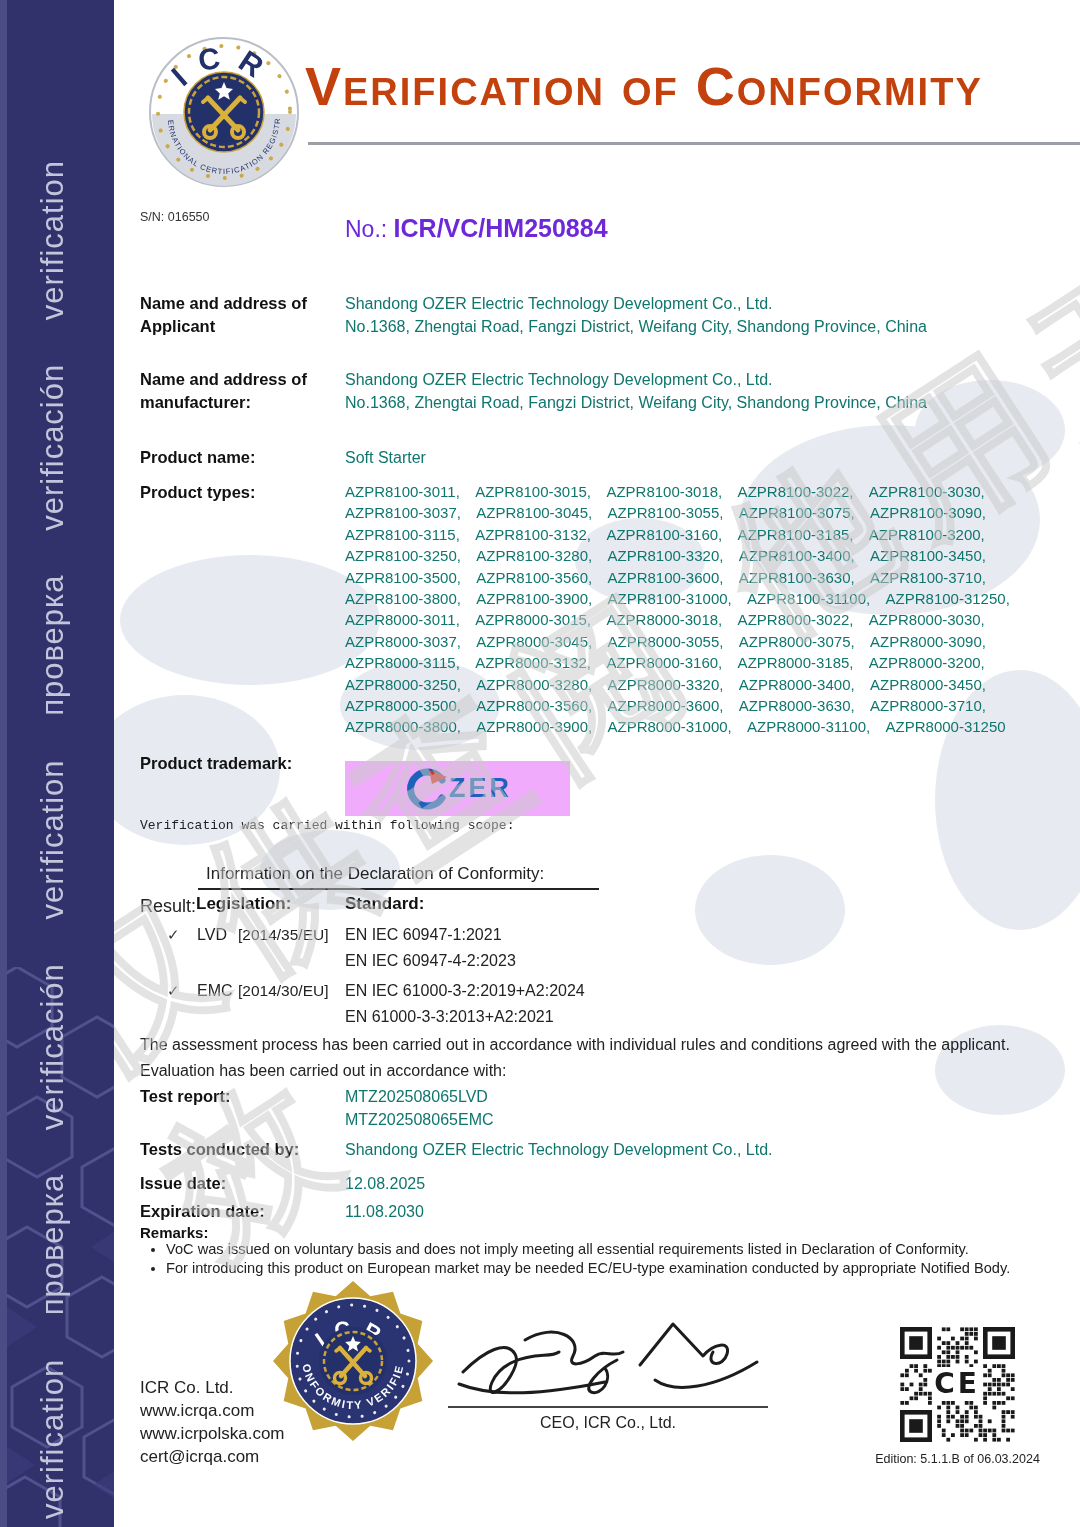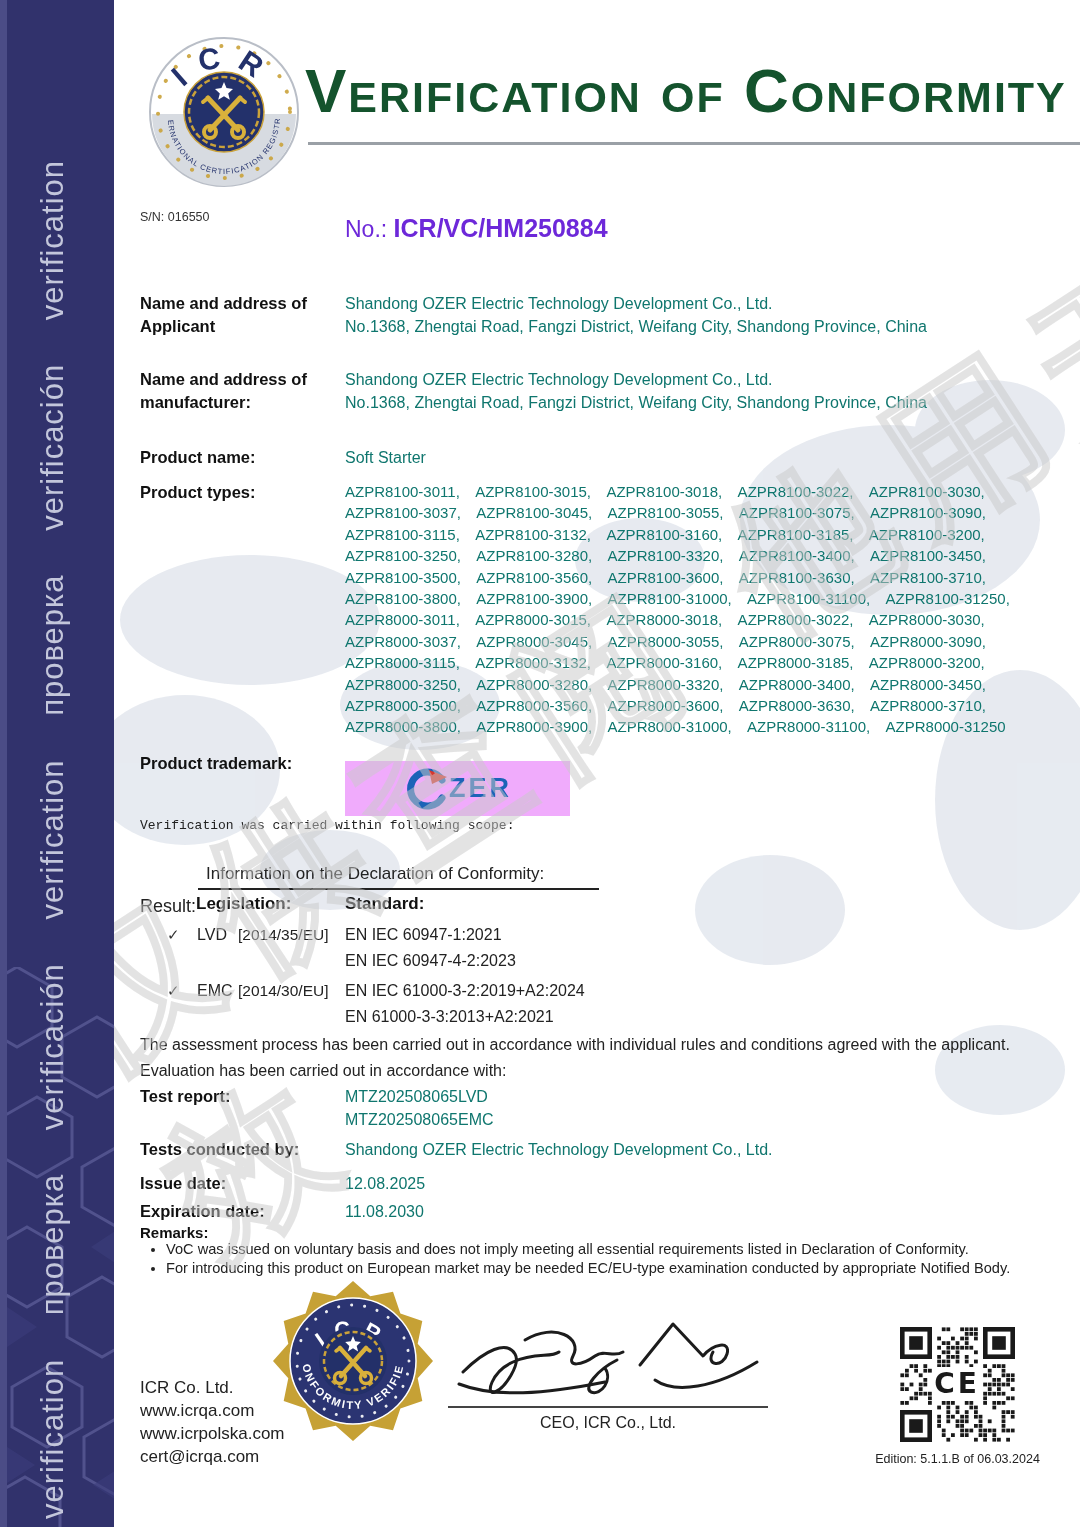--- a/index.html
+++ b/index.html
@@ -10,21 +10,21 @@
            border-left:7px solid #4b4c86;box-sizing:border-box;z-index:4;overflow:hidden;}
   .sidebar-text{position:absolute;left:28px;top:1519px;transform:rotate(-90deg);transform-origin:0 0;
                 white-space:nowrap;font-size:31px;color:#c3c6db;word-spacing:34px;letter-spacing:1px;}
   .hexes{position:absolute;left:0;bottom:0;z-index:0;}
   
   .map{position:absolute;left:0;top:0;z-index:0;}
   .watermark{position:absolute;left:10px;top:940px;width:1500px;transform:rotate(-33deg);
              transform-origin:0 0;font-size:158px;font-weight:bold;letter-spacing:26px;
              color:transparent;-webkit-text-stroke:3px #c9c9c9;opacity:.5;z-index:3;pointer-events:none;}
   
-  .title{position:absolute;left:305px;top:55px;font-size:62px;font-weight:600;color:#14532d;
+  .title{position:absolute;left:305px;top:55px;font-size:54px;font-weight:600;color:#c2410c;
          font-variant:small-caps;letter-spacing:2px;white-space:nowrap;z-index:2;}
   .title-rule{position:absolute;left:308px;top:142px;width:772px;height:3px;background:#9aa0a6;z-index:2;}
   .sn{position:absolute;left:140px;top:210px;font-size:12.5px;color:#333;z-index:2;}
   .no-line{position:absolute;left:345px;top:214px;font-size:23px;color:#6d28d9;z-index:2;}
   .no-line b{font-size:25px;font-weight:bold;}
   
   .lbl{position:absolute;left:140px;width:200px;font-size:16.5px;font-weight:bold;color:#111;
        line-height:23px;z-index:2;}
   .val{position:absolute;left:345px;width:725px;font-size:16px;color:#0f766e;line-height:23px;z-index:2;}
   .types{font-size:15px;line-height:21.4px;word-spacing:12px;white-space:nowrap;}

